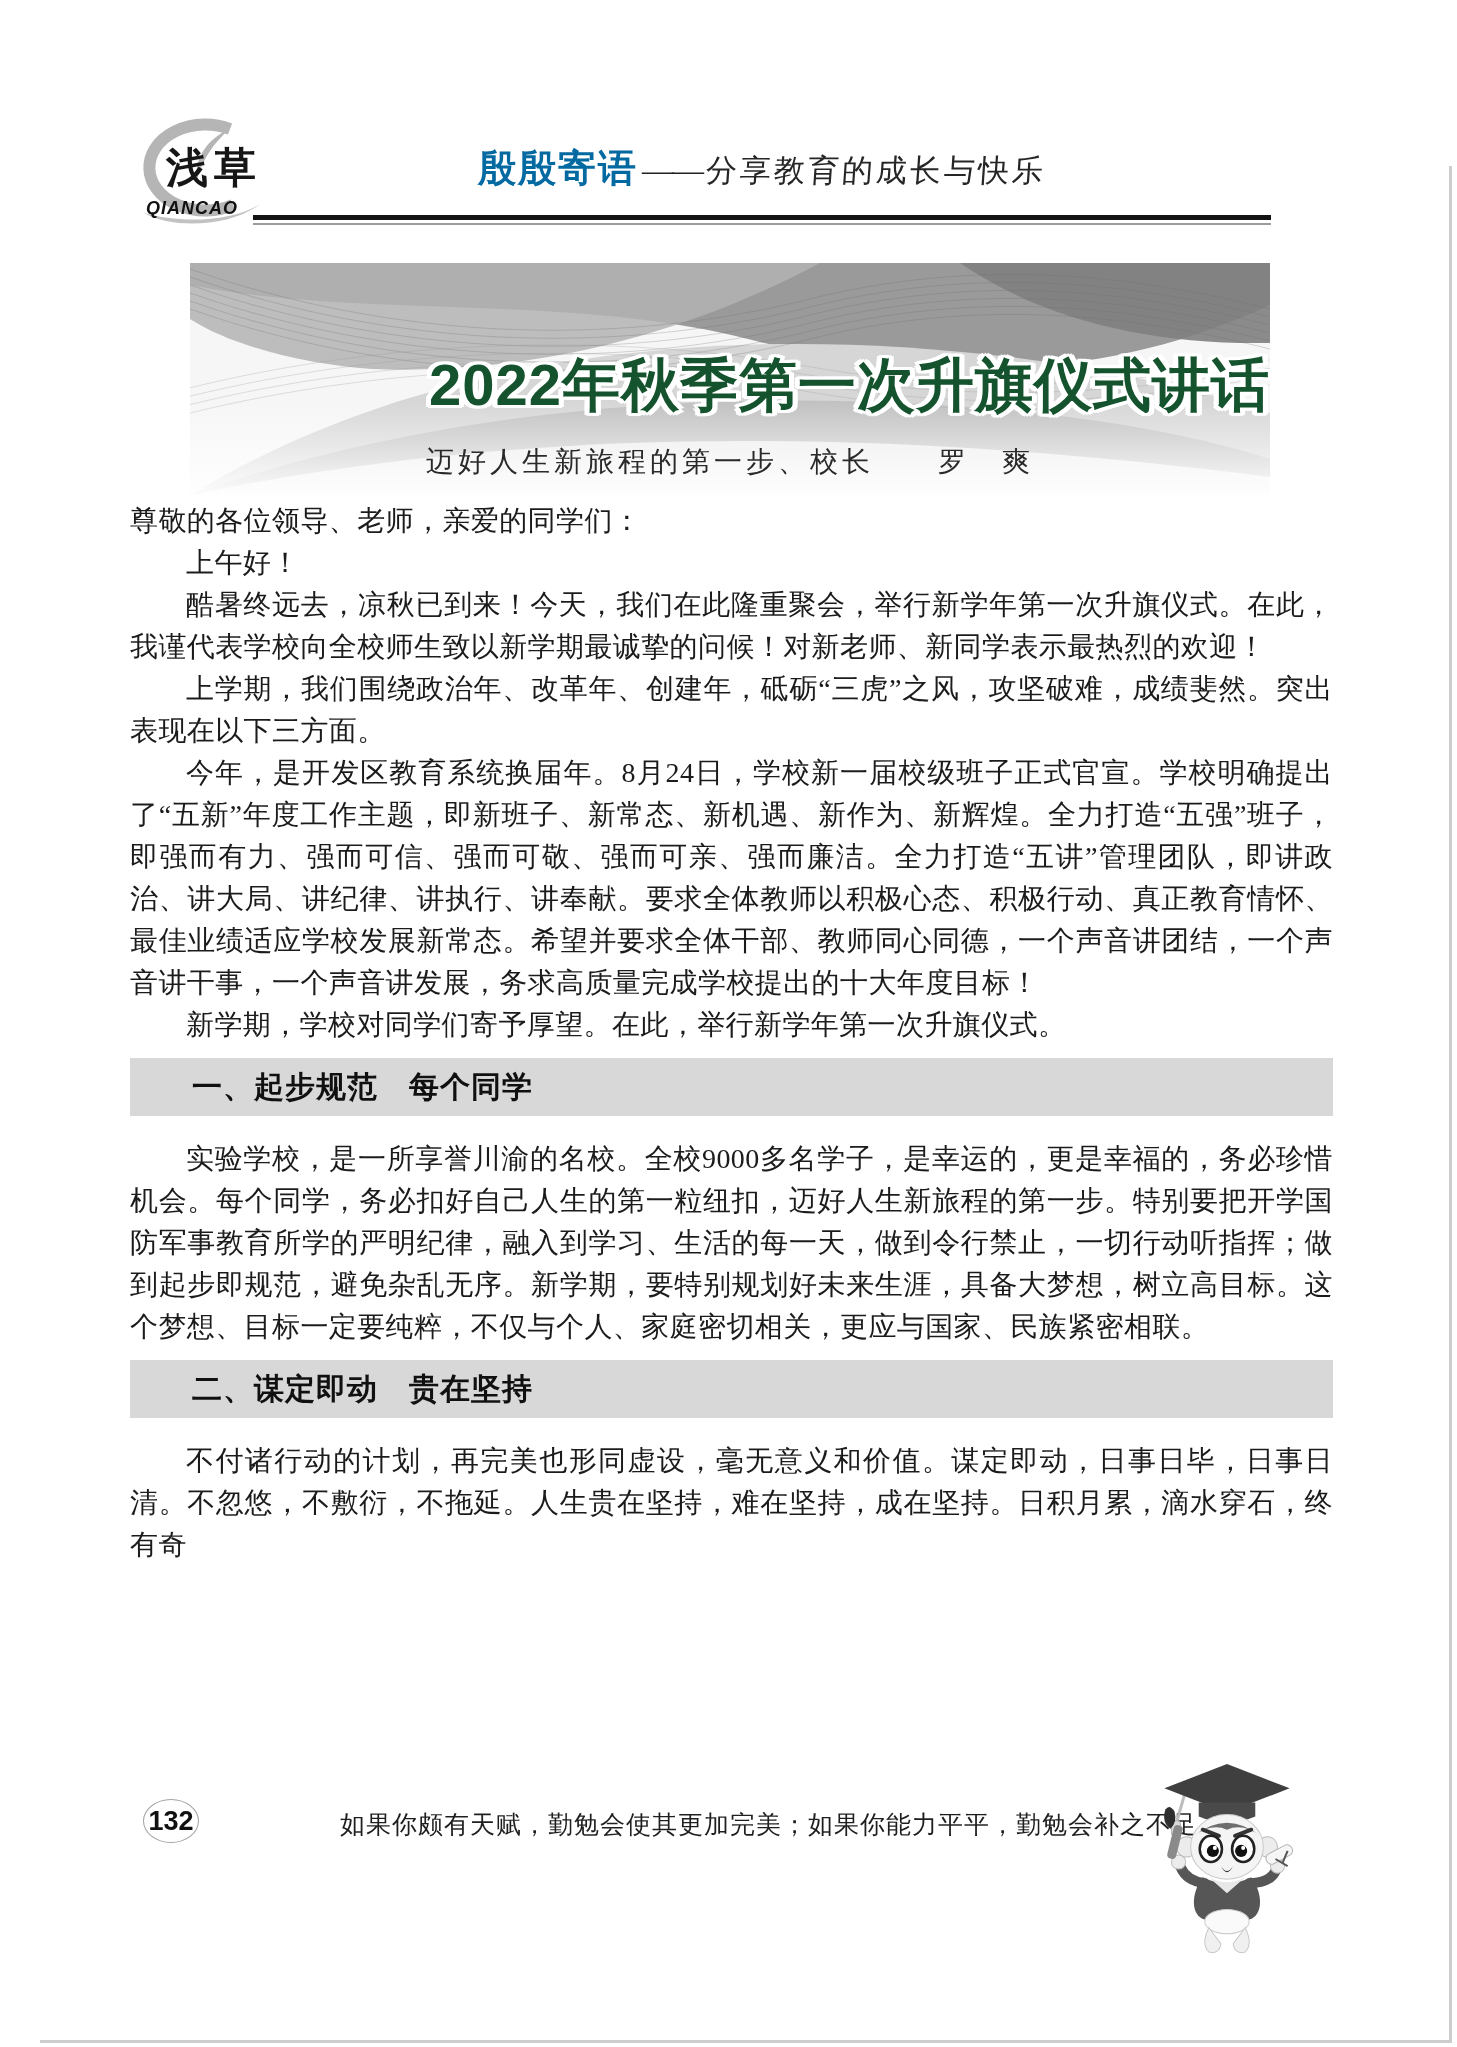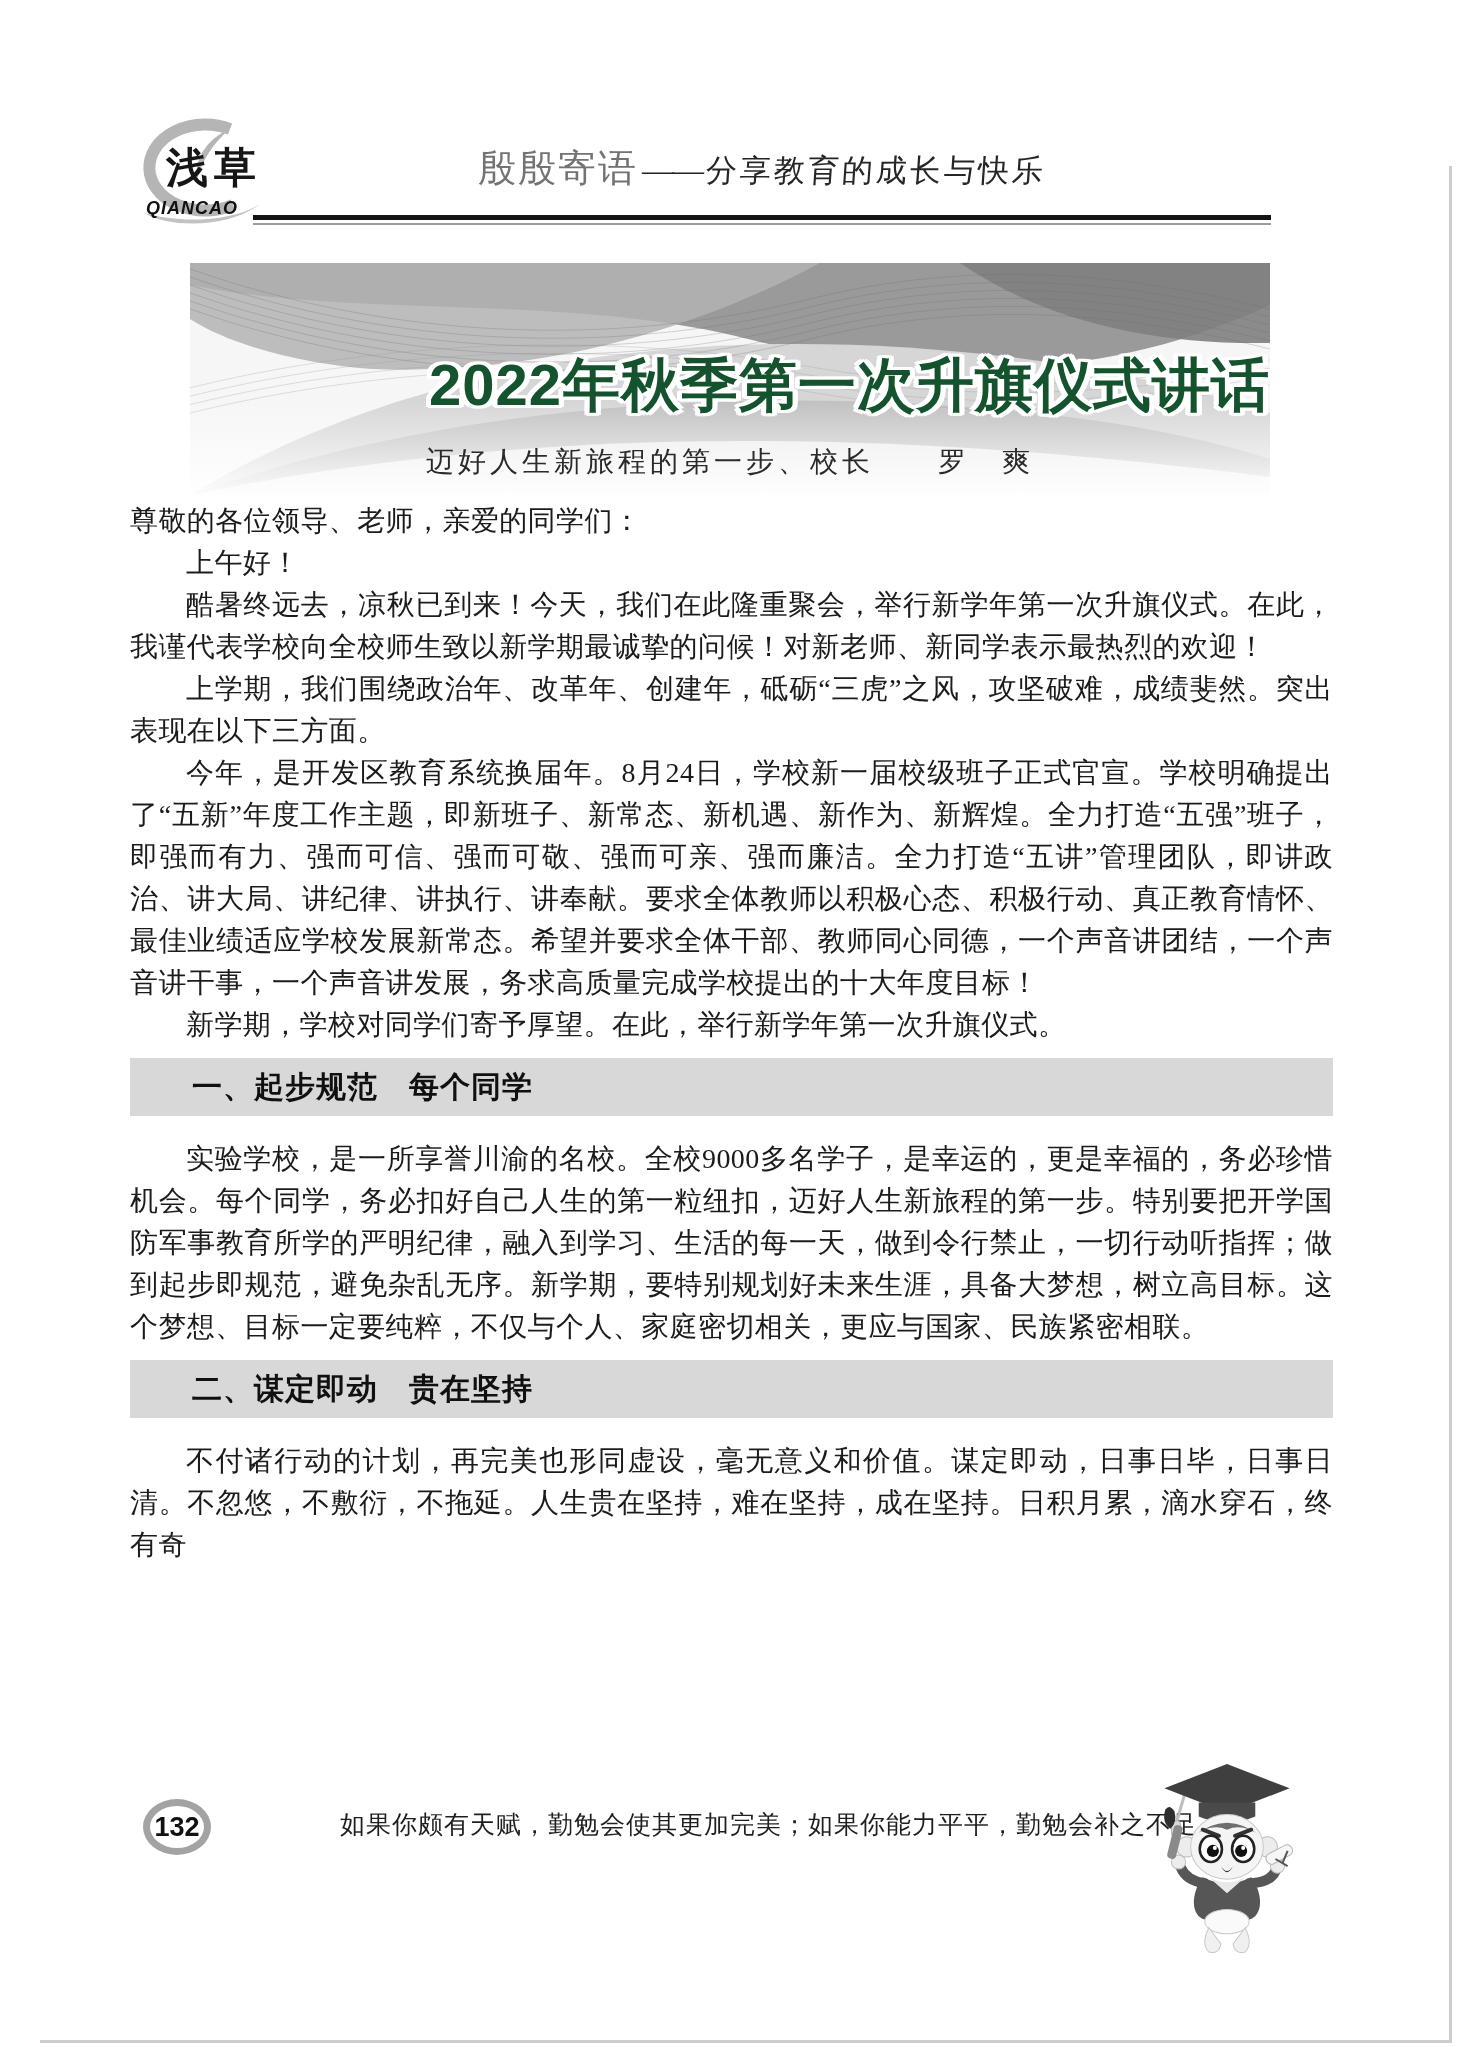--- a/index.html
+++ b/index.html
@@ -13,21 +13,21 @@
   }
   
   .logo{position:absolute;left:110px;top:116px;width:172px;height:114px;}
   .masthead{
     position:absolute;left:253px;top:143px;width:1018px;
     display:flex;align-items:baseline;justify-content:center;
     white-space:nowrap;
   }
   .masthead .col-title{
     font-family:"Liberation Sans","DejaVu Sans",sans-serif;
-    font-weight:400;font-size:38px;color:#737373;letter-spacing:2px;
+    font-weight:700;font-size:38px;color:#0369a1;letter-spacing:2px;
   }
   .masthead .dash{font-size:32px;color:#222;margin:0 4px;letter-spacing:-2px;}
   .masthead .tagline{
     font-size:31px;color:#262626;letter-spacing:3px;
     transform:skewX(-4deg);display:inline-block;
   }
   .rule-thick{position:absolute;left:253px;top:215px;width:1018px;height:5px;background:#141414;}
   .rule-thin{position:absolute;left:253px;top:223px;width:1018px;height:2px;background:#9c9c9c;}
   
   .banner{position:absolute;left:190px;top:263px;width:1080px;height:232px;overflow:hidden;}
@@ -50,21 +50,21 @@
   .article p.para{margin:0;font-size:28px;line-height:42px;text-align:justify;color:#1b1b1b;letter-spacing:0.4px;}
   .article p.indent{text-indent:2em;}
   .article .section-heading{
     margin:12px 0 22px;height:58px;line-height:58px;background:#d8d8d8;
     font-family:"Liberation Sans","DejaVu Sans",sans-serif;
     font-weight:bold;font-size:30px;color:#101010;padding-left:62px;letter-spacing:1px;
   }
   
   .pageno{
     position:absolute;left:143px;top:1799px;width:54px;height:42px;
-    border:7px solid #a3a3a3;border-radius:50%;
+    border:1px solid #a3a3a3;border-radius:50%;
     text-align:center;line-height:42px;
     font-family:"Liberation Sans","DejaVu Sans",sans-serif;
     font-size:27px;font-weight:bold;color:#111;
   }
   .footer-quote{
     position:absolute;left:340px;top:1808px;
     font-size:25px;color:#1e1e1e;letter-spacing:1px;white-space:nowrap;
   }
   .mascot{position:absolute;left:1146px;top:1758px;width:162px;height:202px;}
   

